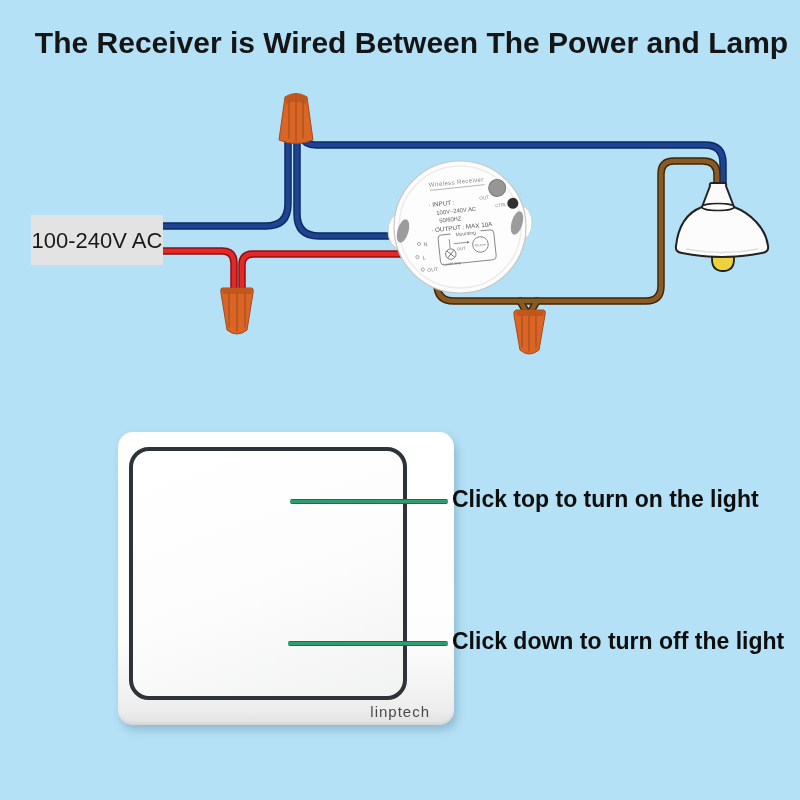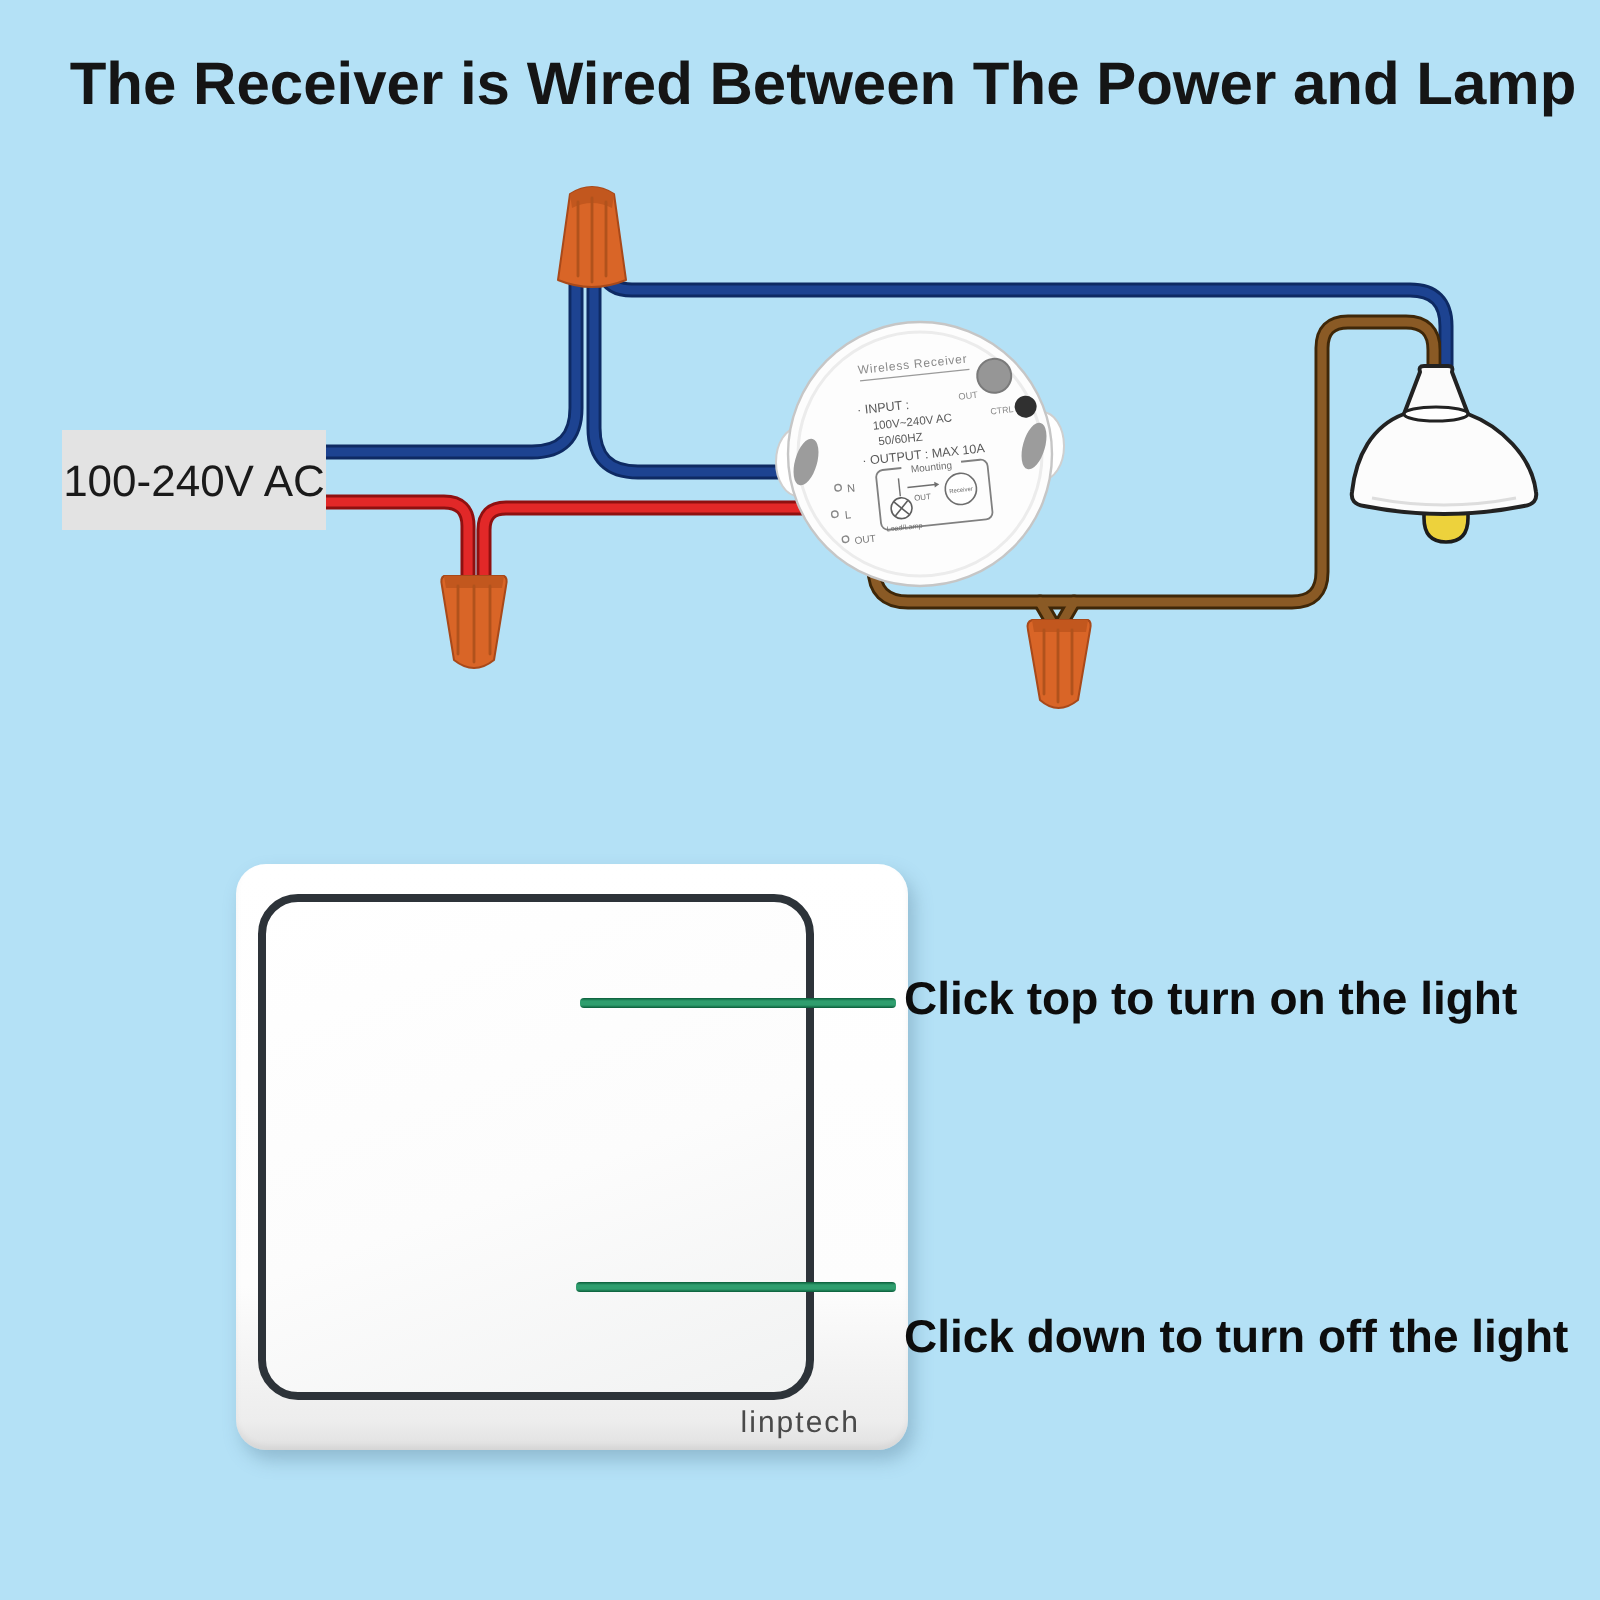--- a/index.html
+++ b/index.html
@@ -52,21 +52,21 @@
     background:linear-gradient(180deg,#0a5c39 0%,#2f9e6e 30%,#2f9e6e 70%,#0a5c39 100%);
     border-radius:2px;
   }
   .ann-line.top{left:290px; top:499px; width:158px;}
   .ann-line.bottom{left:288px; top:641px; width:160px;}
   .ann-label{
     position:absolute; left:452px; z-index:3;
     font-size:23px; font-weight:700; color:#0d0d0d; white-space:nowrap;
   }
   .ann-label.top{top:486px;}
-  .ann-label.bottom{top:628px;margin-top:27px;}
+  .ann-label.bottom{top:628px;}
 </style>
 </head>
 <body>
 
 <div class="stage">
 
   <div class="title">The Receiver is Wired Between The Power and Lamp</div>
 
   <svg class="diagram-svg" width="800" height="430" viewBox="0 0 800 430">
 

